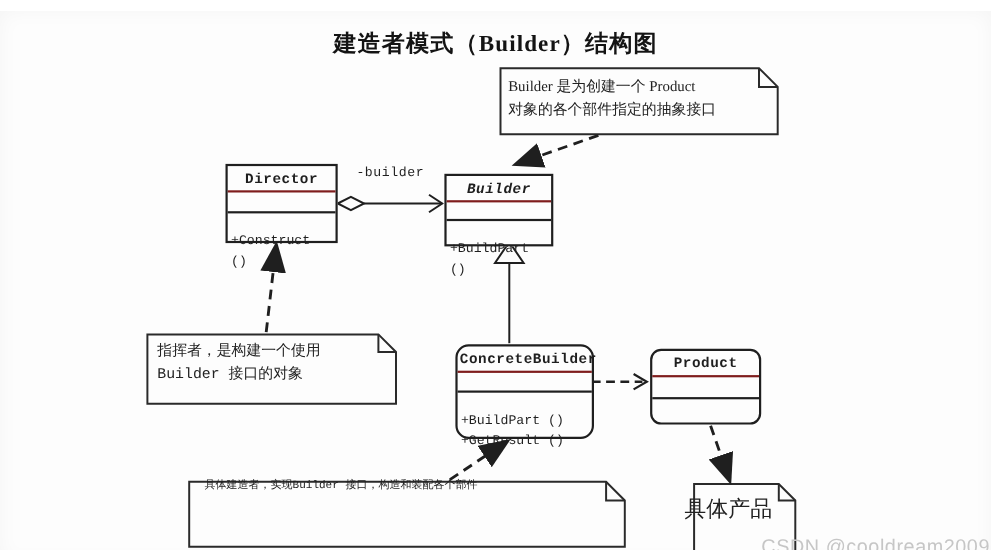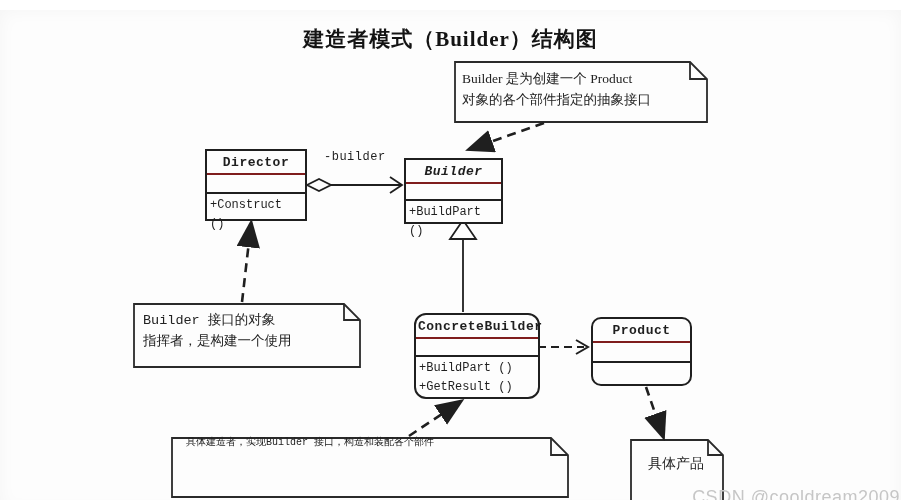--- a/index.html
+++ b/index.html
@@ -43,21 +43,21 @@
     padding: 4px 2px 3px 2px;
     letter-spacing: 0.5px;
     flex: 0 0 auto;
   }
   .uml-class .hdr.italic { font-style: italic; }
   .uml-class .attrs {
     border-bottom: 2px solid #1f1f1f;
     flex: 0 0 auto;
   }
   .uml-class .methods {
-    padding: 2px 3px;
+    padding: 16px 3px;
     font-size: 12px;
     line-height: 19px;
     flex: 1 1 auto;
   }
   .note-text {
     position: absolute;
     font-size: 13.5px;
     line-height: 21px;
     color: #222;
     white-space: nowrap;
@@ -159,23 +159,23 @@
   </div>
 
   <div class="assoc-label" style="left:324px; top:140px;">-builder</div>
 
   <div class="note-text" style="left:462px; top:58px;font-family:Liberation Serif, serif;">
     <div>Builder 是为创建一个 Product</div>
     <div>对象的各个部件指定的抽象接口</div>
   </div>
 
   <div class="note-text" style="left:143px; top:300px;">
+    <div>指挥者，是构建一个使用</div>
     <div>Builder 接口的对象</div>
-    <div>指挥者，是构建一个使用</div>
   </div>
 
   <div class="note-text" style="left:186px; top:422px; font-size:10px;text-align:center;">具体建造者，实现Builder 接口，构造和装配各个部件</div>
 
-  <div class="note-text" style="left:648px; top:444px; font-size:14px;">具体产品</div>
+  <div class="note-text" style="left:622px; top:444px; font-size:20px;">具体产品</div>
 
   <div class="watermark">CSDN @cooldream2009</div>
 
 </div>
 
 </body></html>

